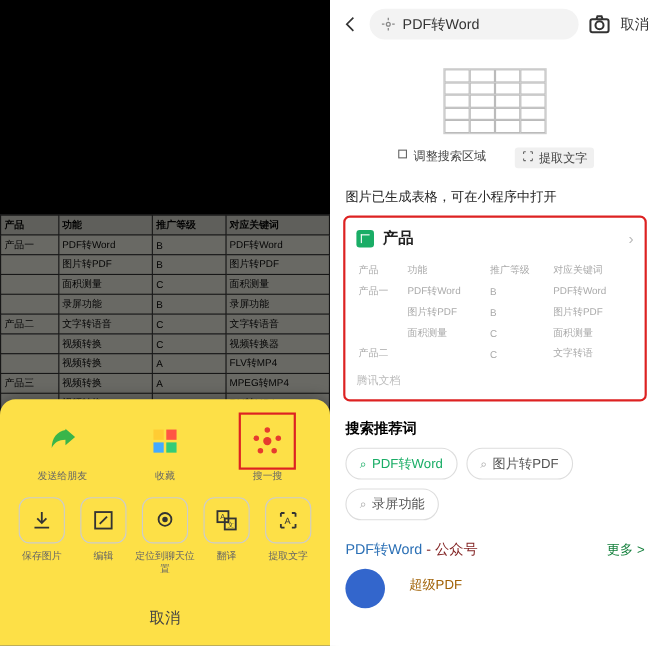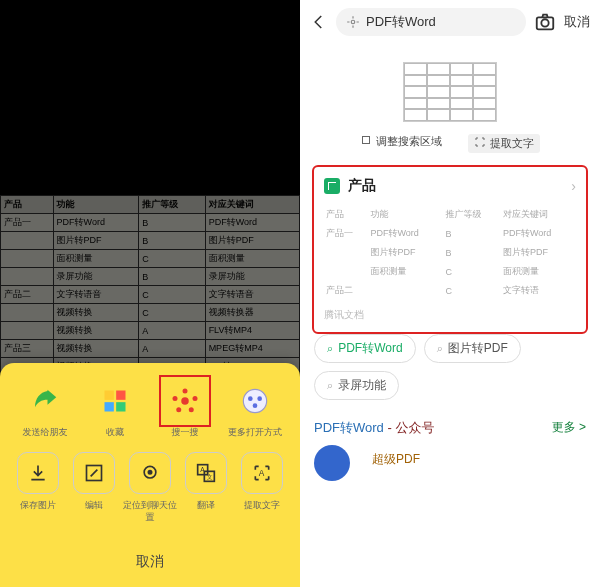--- a/index.html
+++ b/index.html
@@ -164,31 +164,20 @@
               <circle cx="12" cy="12" r="3" fill="#e63b2e"></circle>
               <circle cx="12" cy="4" r="2" fill="#e63b2e"></circle>
               <circle cx="20" cy="10" r="2" fill="#e63b2e"></circle>
               <circle cx="17" cy="19" r="2" fill="#e63b2e"></circle>
               <circle cx="7" cy="19" r="2" fill="#e63b2e"></circle>
               <circle cx="4" cy="10" r="2" fill="#e63b2e"></circle>
             </svg>
         </div>
         <div class="lbl">搜一搜</div>
       </div>
-      <div class="action">
-        <div class="iconwrap">
-            <svg width="28" height="28" viewBox="0 0 24 24">
-              <circle cx="12" cy="12" r="10" fill="#eef" stroke="#99c" stroke-width="1"></circle>
-              <circle cx="8" cy="10" r="2" fill="#5b6ee1"></circle>
-              <circle cx="16" cy="10" r="2" fill="#5b6ee1"></circle>
-              <circle cx="12" cy="16" r="2" fill="#5b6ee1"></circle>
-            </svg>
-          </div>
-        <div class="lbl">更多打开方式</div>
-      </div>
     </div>
 
     <div class="row2">
       <div class="action">
         <div class="iconsq">
             <svg width="20" height="20" viewBox="0 0 24 24" fill="none" stroke="#333" stroke-width="2">
               <path d="M12 3v12m-5-5l5 5 5-5M4 20h16"></path>
             </svg>
           </div>
         <div class="lbl">保存图片</div>
@@ -298,20 +287,21 @@
       <span>调整搜索区域</span>
     </div>
     <div class="t act">
       <svg width="12" height="12" viewBox="0 0 24 24" fill="none" stroke="#666" stroke-width="2">
           <path d="M4 4h4M4 4v4M20 4h-4M20 4v4M4 20h4M4 20v-4M20 20h-4M20 20v-4"></path>
         </svg>
       <span>提取文字</span>
     </div>
   </div>
 
+  <div class="subtitle">图片已生成表格，可在小程序中打开</div>
 
   <div class="card">
     <div class="cardhead">
       <div class="docicn"></div>
       <div class="cardtitle">产品</div>
       <div class="chev">›</div>
     </div>
     <div class="mini">
       <table>
         <tbody>
@@ -344,20 +334,21 @@
               <td></td>
               <td>C</td>
               <td>文字转语</td>
             </tr>
       </tbody>
         </table>
     </div>
     <div class="src">腾讯文档</div>
   </div>
 
+  <div class="recohdr">搜索推荐词</div>
   <div class="chips">
     <div class="chip g">
         <span class="mag">⌕</span>
         <span>PDF转Word</span>
       </div>
     <div class="chip">
         <span class="mag">⌕</span>
         <span>图片转PDF</span>
       </div>
     <div class="chip">

